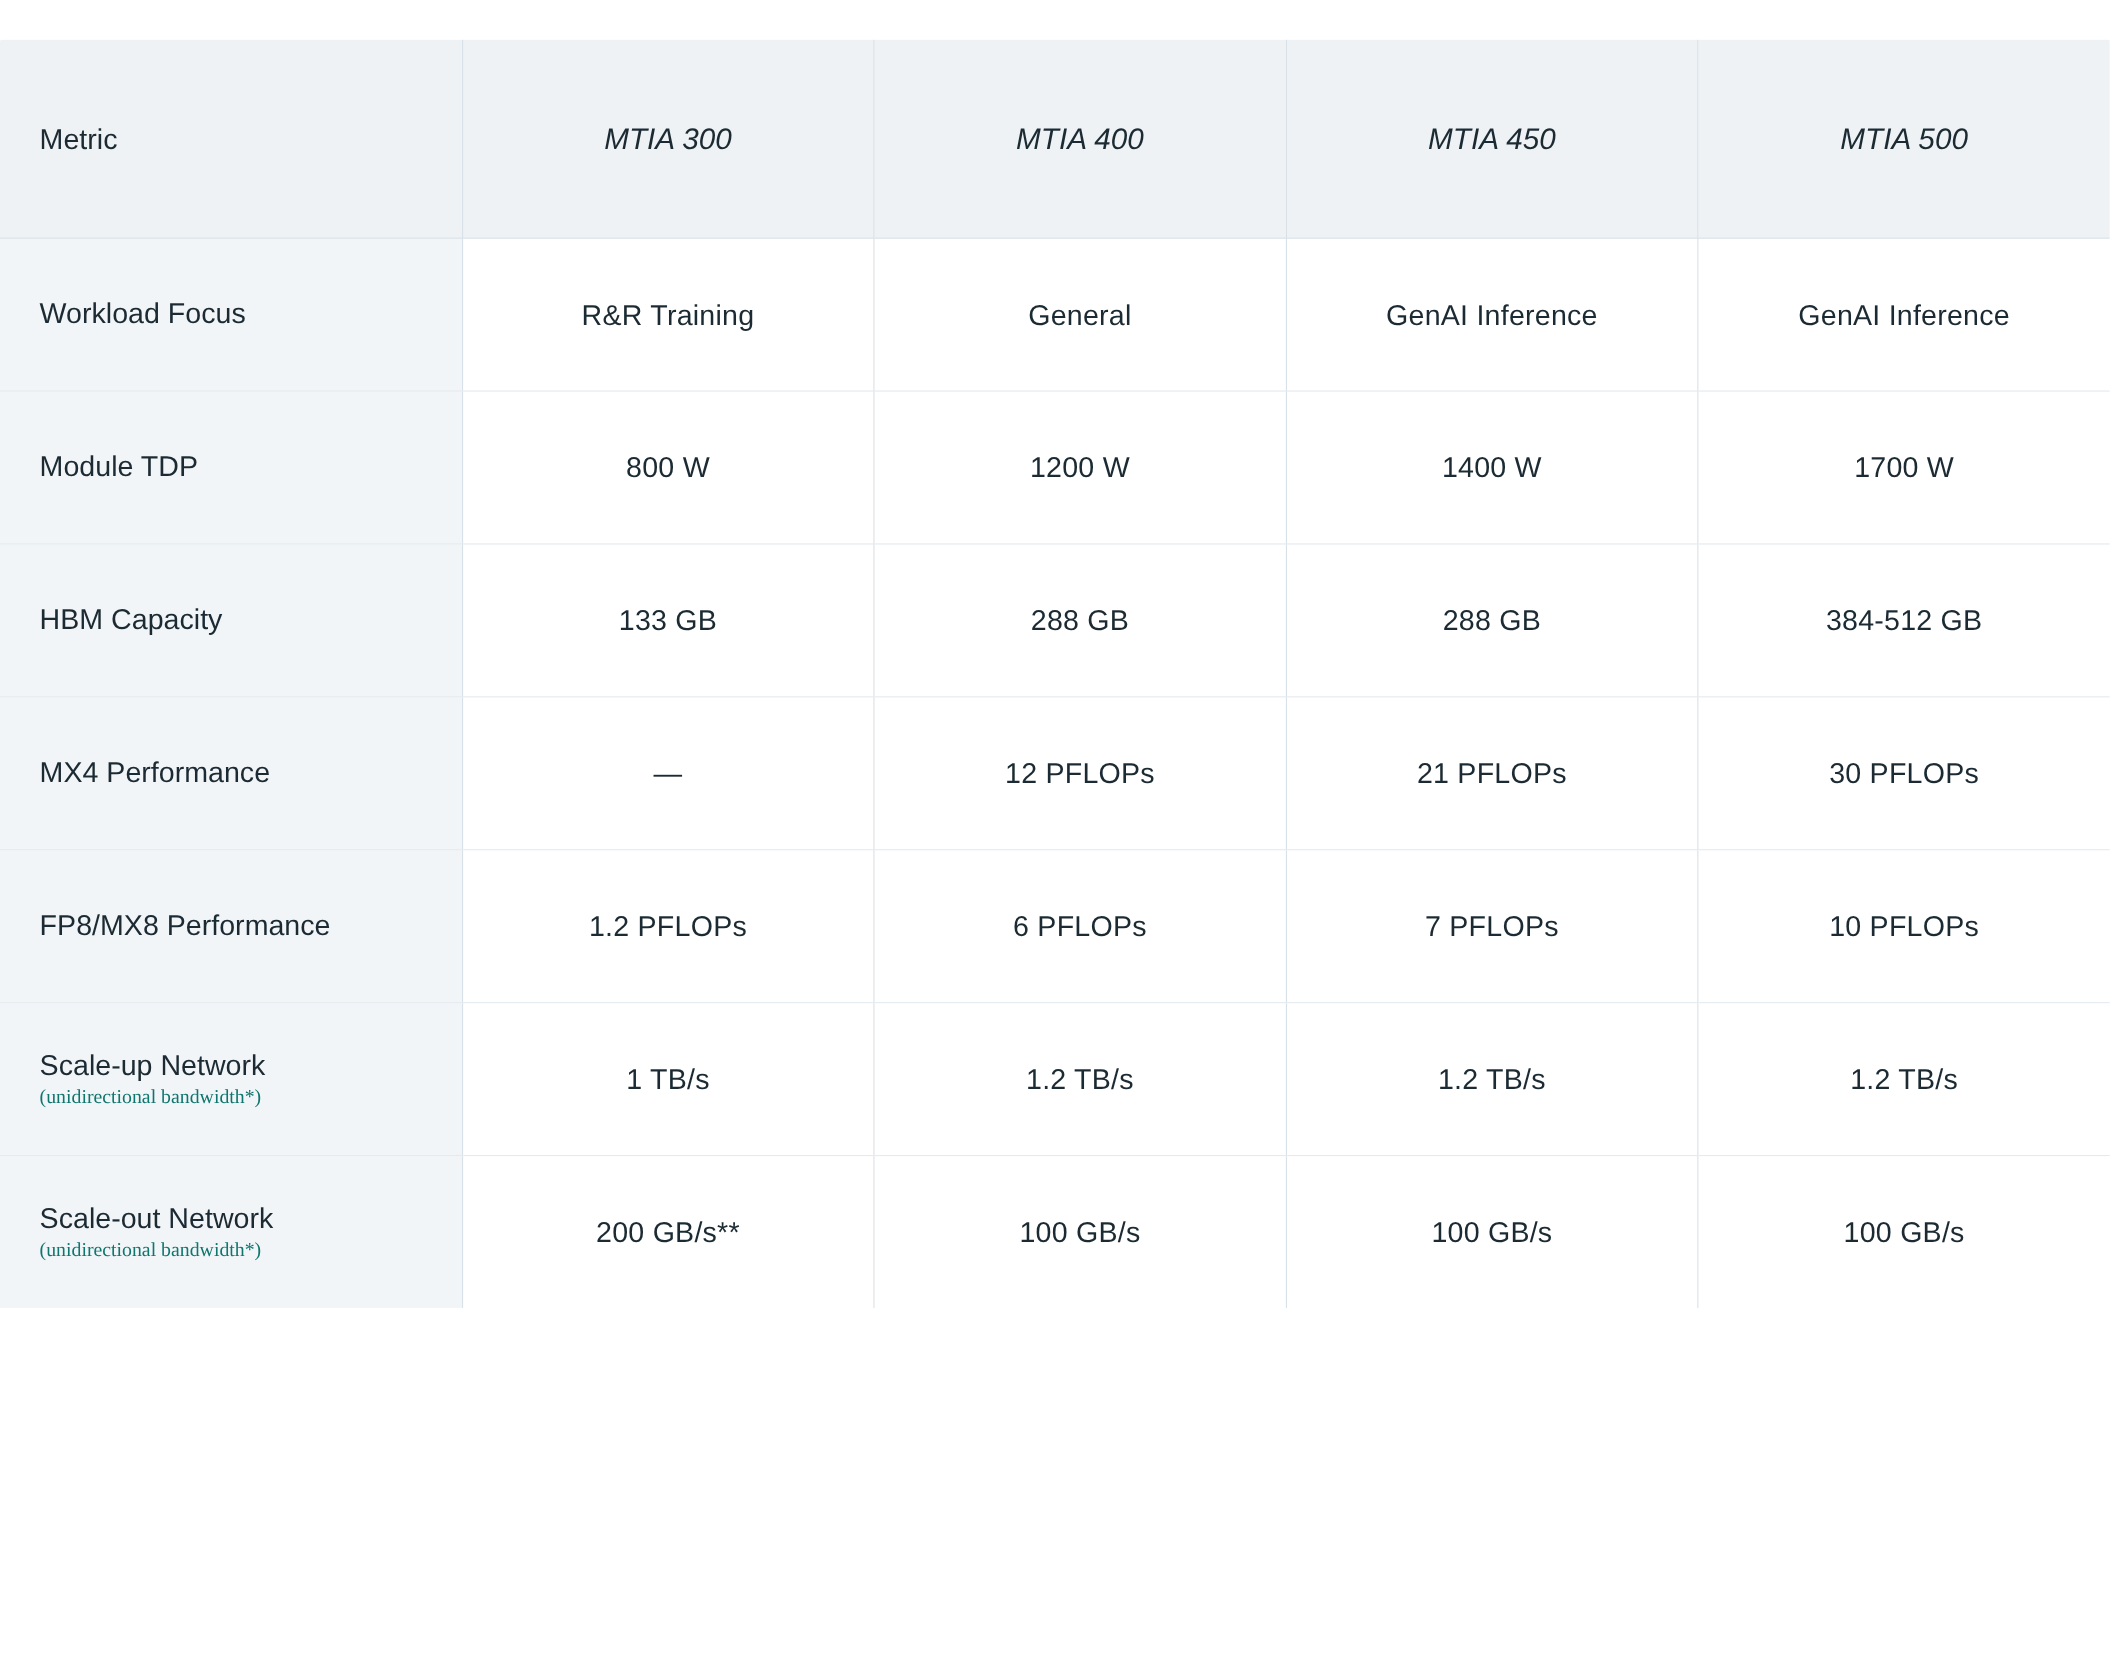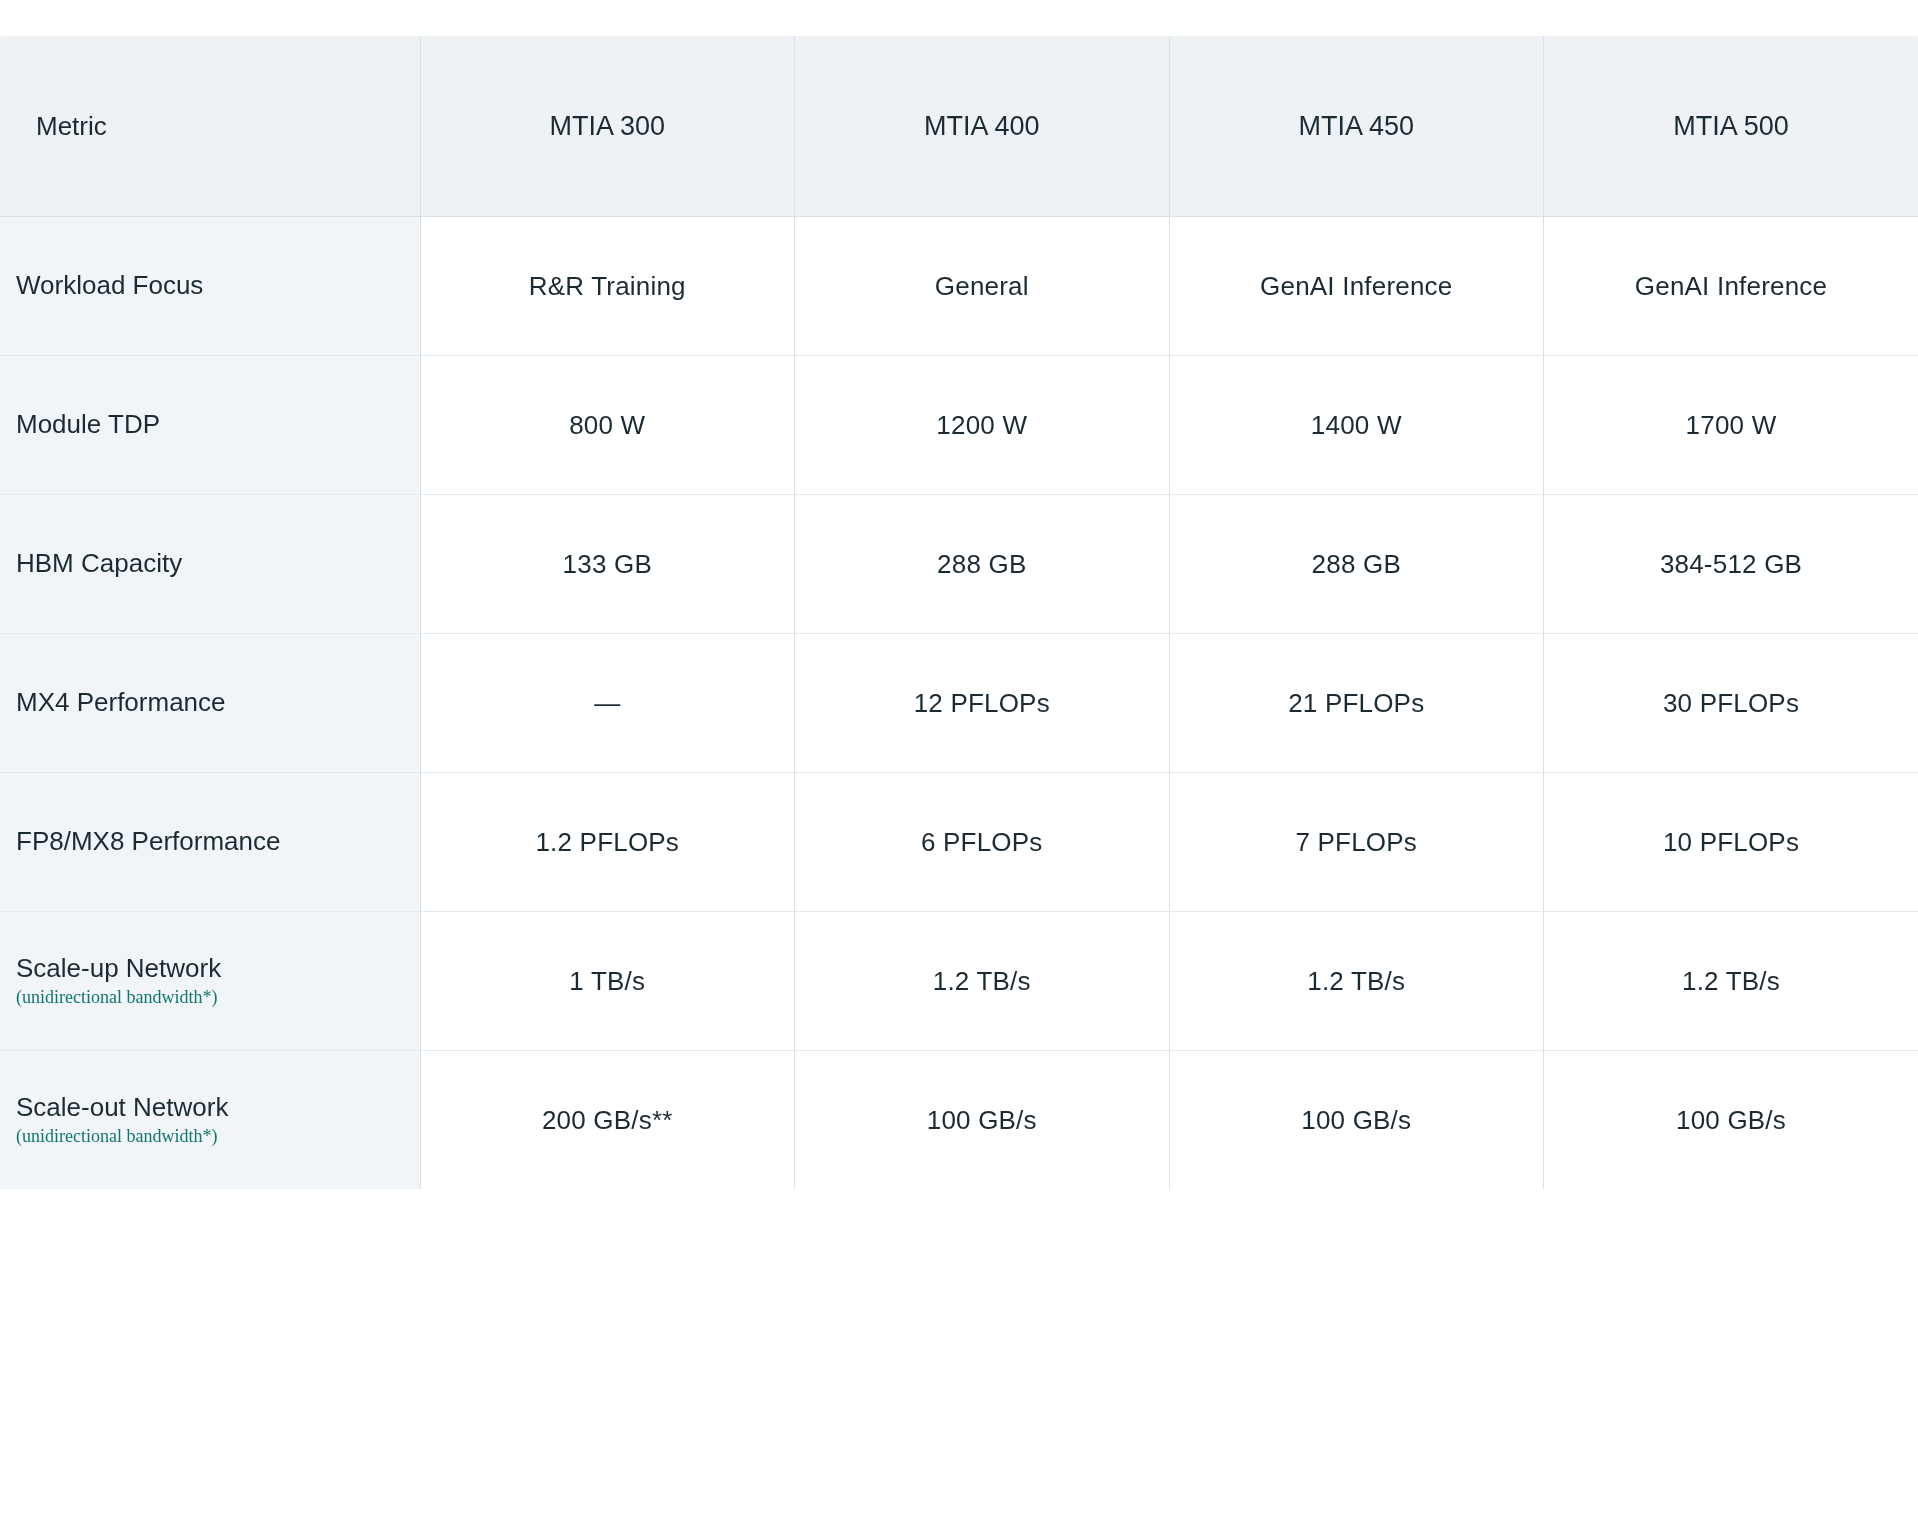--- a/index.html
+++ b/index.html
@@ -43,40 +43,41 @@
     border-bottom: 1px solid #d9e1e8;
     vertical-align: middle;
   }
   thead th.metric-head {
     text-align: left;
     padding-left: 36px;
     font-size: 26px;
   }
   thead th.data-head {
     text-align: center;
+    font-style: italic;
   }
   thead th:last-child { border-right: none; }
 
   tbody td {
     height: 136px;
     font-size: 26px;
     font-weight: 400;
     color: #1c2b33;
     border-right: 1px solid #d9e1e8;
     border-bottom: 1px solid #e4eaef;
     vertical-align: middle;
     background: #ffffff;
   }
   tbody td:last-child { border-right: none; }
   tbody tr:last-child td { border-bottom: none; }
 
   tbody td.metric-cell {
     background: #f2f5f8;
     text-align: left;
-    padding-left: 16px;
+    padding-left: 36px;
     line-height: 1.2;
   }
   tbody td.data-cell {
     text-align: center;
     letter-spacing: 0.2px;
   }
   .metric-label {
     display: block;
     font-size: 26px;
     color: #1c2b33;

